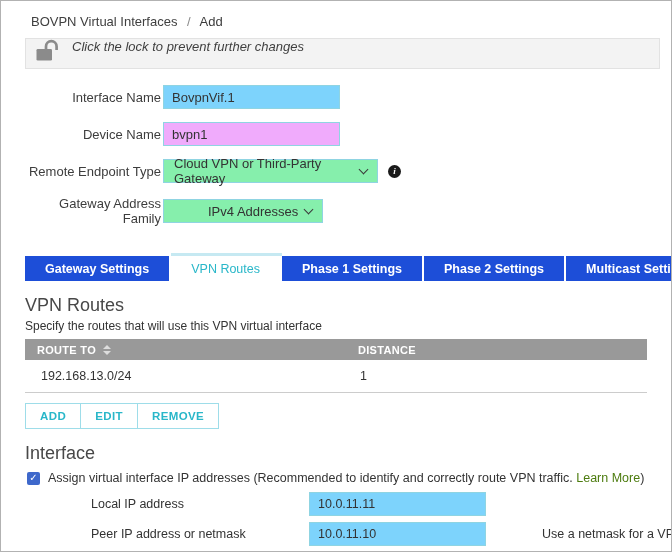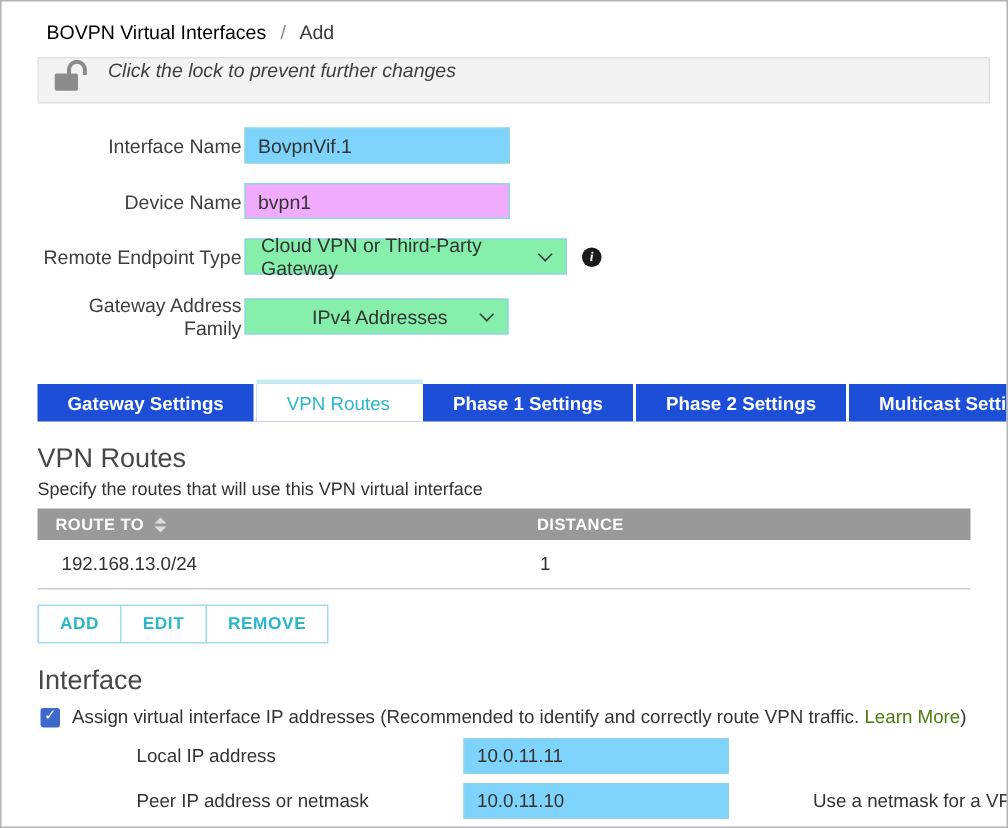--- a/index.html
+++ b/index.html
@@ -11,21 +11,21 @@
     width: 672px; height: 552px;
     background: #fff;
     border: 1px solid #b2b2b2;
     overflow: hidden;
     color: #333;
     font-size: 13px;
   }
 
   
   .breadcrumb { padding: 13px 0 0 30px; font-size: 13px; }
-  .breadcrumb .crumb-link { color: #000000; text-decoration: none; cursor: pointer; }
+  .breadcrumb .crumb-link { color: #404040; text-decoration: none; cursor: pointer; }
   .breadcrumb .crumb-sep { color: #8a8a8a; margin: 0 6px; }
   .breadcrumb .crumb-current { color: #3c3c3c; }
 
   
   .lock-banner {
     margin: 9px 11px 0 24px;
     height: 31px;
     background: #f3f3f3;
     border: 1px solid #e2e2e2;
     display: flex; align-items: flex-start;
@@ -47,21 +47,21 @@
     font-family: "Liberation Sans", sans-serif; outline: none;
   }
   .w-input { width: 177px; }
   .disabled-input { background: #f0abfc; color: #333; }
   .select-box {
     height: 24px; border: 1px solid #8fd4e2; background: #86efac;
     display: flex; align-items: center; justify-content: space-between;
     padding: 0 10px; cursor: pointer; font-size: 13px; color: #333;
   }
   .sel-remote { width: 215px; }
-  .sel-family { width: 176px; padding-left: 44px; }
+  .sel-family { width: 160px; padding-left: 44px; }
   .chevron {
     width: 7px; height: 7px; margin-top: -4px;
     border-right: 1.6px solid #3a3a3a; border-bottom: 1.6px solid #3a3a3a;
     transform: rotate(45deg); flex: none;
   }
   .info-icon {
     width: 13px; height: 13px; margin-left: 10px; flex: none;
     background: #1a1a1a; color: #fff; border-radius: 50%;
     display: flex; align-items: center; justify-content: center;
     font-size: 9px; font-weight: bold; font-family: "Liberation Serif", serif;

